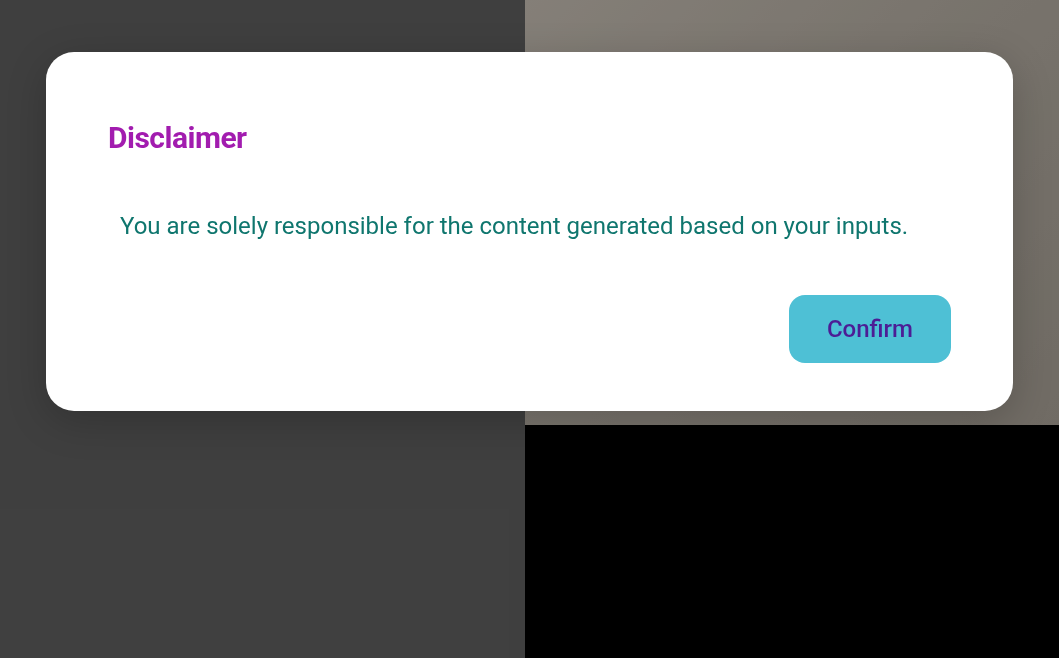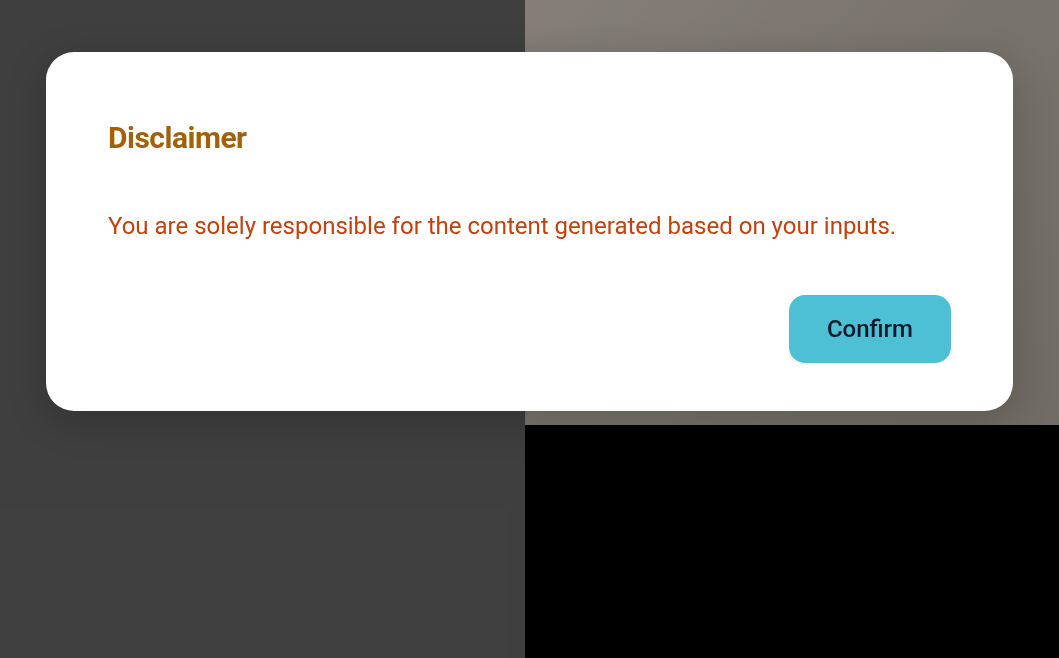--- a/index.html
+++ b/index.html
@@ -68,42 +68,43 @@
       right: 46px;
       background: #ffffff;
       border-radius: 28px;
       padding: 68px 62px 48px 62px;
       box-shadow: 0 10px 40px rgba(0, 0, 0, 0.2);
     }
     
     .modal-title {
       font-size: 30px;
       font-weight: 700;
-      color: #a16207;
+      color: #a21caf;
       margin-bottom: 52px;
       letter-spacing: -0.5px;
     }
     
     .modal-text {
       font-size: 24px;
       line-height: 1.65;
-      color: #c2410c;
+      color: #0f766e;
       margin-bottom: 30px;
       font-weight: 400;
+      margin-left: 12px;
     }
     
     .modal-actions {
       display: flex;
       justify-content: flex-end;
       margin-top: 48px;
     }
     
     .confirm-button {
       background: #4ec0d5;
-      color: #0f172a;
+      color: #4c1d95;
       border: none;
       border-radius: 16px;
       padding: 20px 38px;
       font-size: 24px;
       font-weight: 500;
       cursor: pointer;
       font-family: inherit;
     }
   </style>
 </head>

